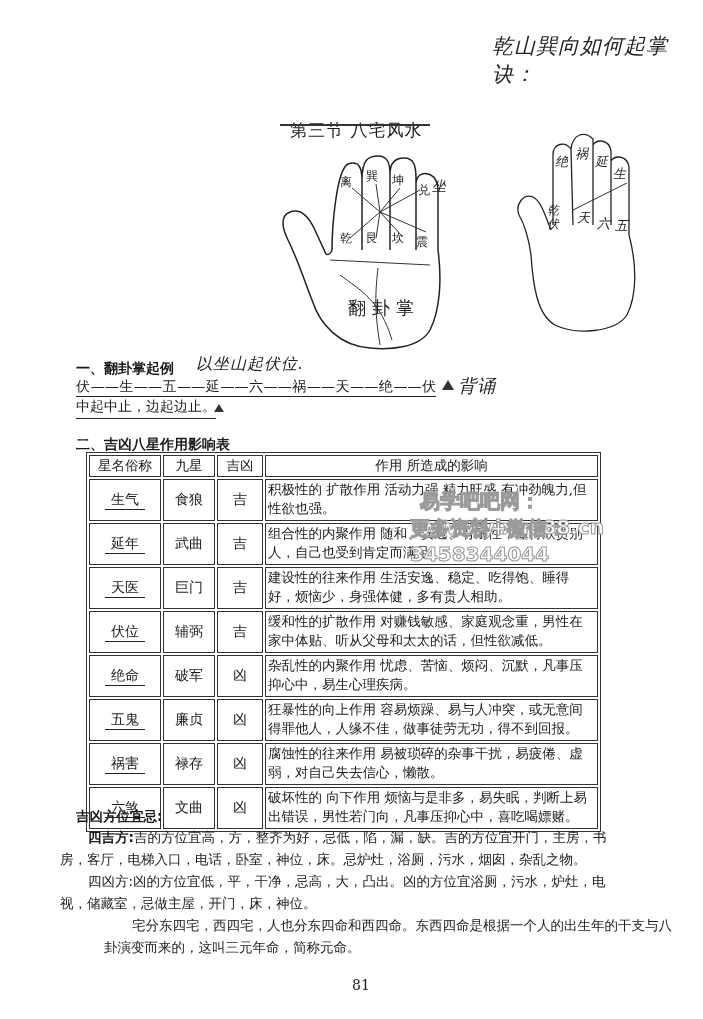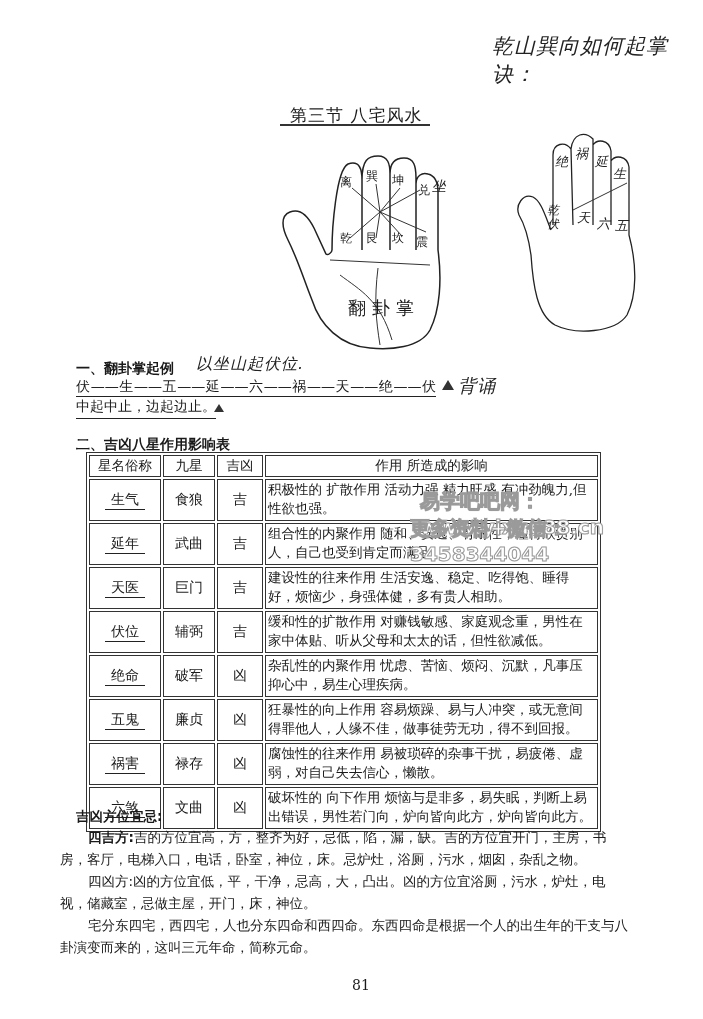--- a/index.html
+++ b/index.html
@@ -1,20 +1,20 @@
 <!DOCTYPE html>
 <html><head>
 <meta charset="utf-8">
 <style>
   html, body { margin:0; padding:0; background:#ffffff; }
   body { width:703px; height:1019px; position:relative; overflow:hidden;
          font-family:"DejaVu Serif", "Liberation Serif", serif; color:#1a1a1a; }
   .abs { position:absolute; }
   .hand-note { font-family:"DejaVu Sans", sans-serif; font-style:italic; color:#222; letter-spacing:1px; }
-  .section-title { left:290px; top:104px; font-size:17px; font-family:"DejaVu Sans", sans-serif; letter-spacing:1px; }
+  .section-title { left:290px; top:119px; font-size:17px; font-family:"DejaVu Sans", sans-serif; letter-spacing:1px; }
   .section-rule { left:280px; top:124px; width:150px; height:2px; background:#333; }
   .heading { font-family:"DejaVu Sans", sans-serif; font-weight:bold; font-size:14px; }
   .line { font-size:14px; }
   .seq span { margin:0 0px; }
   table.stars { position:absolute; left:86px; top:452px; width:515px; border-collapse:separate; border-spacing:2px;
                 border:1.5px solid #333; font-size:14px; }
   table.stars td, table.stars th { border:1.5px solid #333; font-weight:normal; }
   table.stars th { height:20px; font-family:"DejaVu Sans", sans-serif; font-size:13.5px; padding:0; text-align:center; }
   table.stars td.c { text-align:center; height:38px; font-family:"DejaVu Sans", sans-serif; font-size:14px; }
   table.stars td.d { font-size:13.5px; line-height:19px; padding:0 2px; vertical-align:top; text-align:left; }
@@ -162,30 +162,30 @@
     <tr>
       <td class="c"><span class="u">祸害</span></td>
       <td class="c">禄存</td>
       <td class="c">凶</td>
       <td class="d">腐蚀性的往来作用 易被琐碎的杂事干扰，易疲倦、虚弱，对自己失去信心，懒散。</td>
     </tr>
     <tr>
       <td class="c"><span class="u">六煞</span></td>
       <td class="c">文曲</td>
       <td class="c">凶</td>
-      <td class="d">破坏性的 向下作用 烦恼与是非多，易失眠，判断上易出错误，男性若门向，炉向皆向此方，炉向皆向此方。</td>
+      <td class="d">破坏性的 向下作用 烦恼与是非多，易失眠，判断上易出错误，男性若门向，凡事压抑心中，喜吃喝嫖赌。</td>
     </tr>
   </tbody>
 </table>
 
 <div class="abs watermark" style="left:420px; top:488px;">易学吧吧网：www.yixue88.cn</div>
 <div class="abs watermark" style="left:410px; top:515px;">更多资料+微信：3458344044</div>
 
 <div class="abs heading" style="left:76px; top:808px; font-size:13.5px;">吉凶方位宜忌:</div>
 <div class="abs para indent" style="top:826px;">
   <span style="font-weight:bold; font-family:'DejaVu Sans', sans-serif;">四吉方:</span><span>吉的方位宜高，方，整齐为好，忌低，陷，漏，缺。吉的方位宜开门，主房，书房，客厅，电梯入口，电话，卧室，神位，床。忌炉灶，浴厕，污水，烟囱，杂乱之物。</span>
 </div>
 <div class="abs para indent" style="top:870px;">
   <span style="font-weight:normal; font-family:'DejaVu Sans', sans-serif;">四凶方:</span><span>凶的方位宜低，平，干净，忌高，大，凸出。凶的方位宜浴厕，污水，炉灶，电视，储藏室，忌做主屋，开门，床，神位。</span>
 </div>
-<div class="abs para indent" style="top:914px;">宅分东四宅，西四宅，人也分东四命和西四命。东西四命是根据一个人的出生年的干支与八卦演变而来的，这叫三元年命，简称元命。</div>
+<div class="abs para indent" style="top:914px;margin-left:44px;">宅分东四宅，西四宅，人也分东四命和西四命。东西四命是根据一个人的出生年的干支与八卦演变而来的，这叫三元年命，简称元命。</div>
 
 <div class="abs page-num">81</div>
 
 </body></html>

